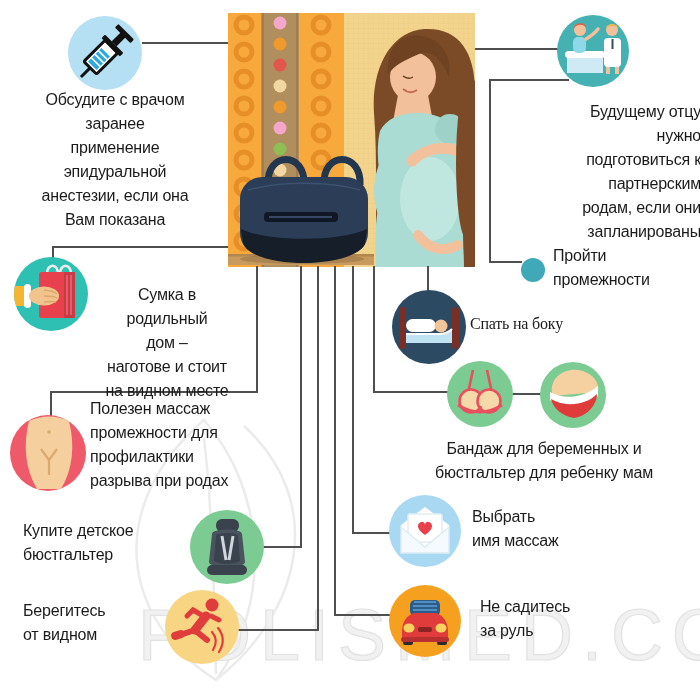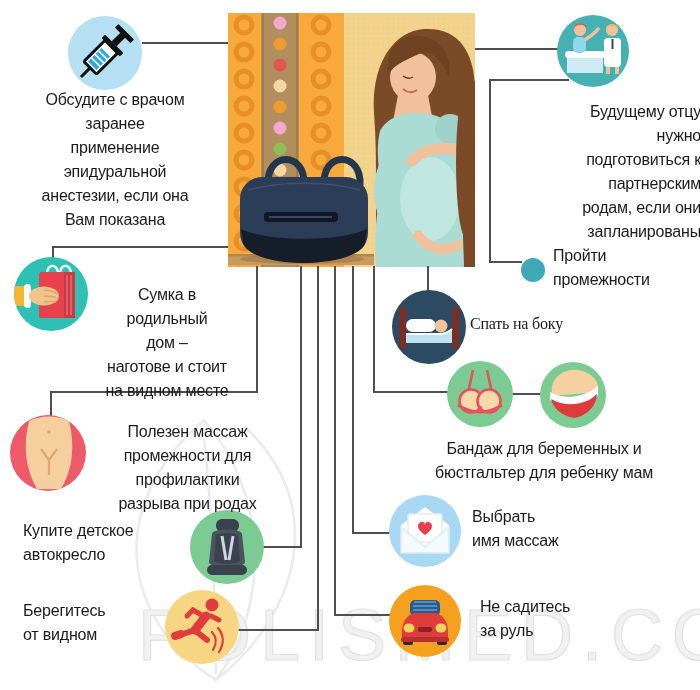--- a/index.html
+++ b/index.html
@@ -294,26 +294,26 @@
   <div class="label" style="left:553px;top:244px;width:145px;">Пройти
 промежности</div>
   <div class="label center" style="left:83px;top:267px;width:168px;margin-top:16px;">Сумка в
 родильный
 дом –
 наготове и стоит
 на видном месте</div>
   <div class="label" style="left:470px;top:312px;width:210px;font-family:Liberation Serif, serif;">Спать на боку</div>
   <div class="label center" style="left:390px;top:437px;width:308px;">Бандаж для беременных и
 бюстгальтер для ребенку мам</div>
-  <div class="label" style="left:90px;top:420px;width:195px;text-align:center;">Полезен массаж
+  <div class="label" style="left:90px;top:397px;width:195px;">Полезен массаж
 промежности для
 профилактики
 разрыва при родах</div>
   <div class="label" style="left:23px;top:519px;width:175px;">Купите  детское
-автокресло</div>
+бюстгальтер</div>
   <div class="label" style="left:23px;top:599px;width:160px;">Берегитесь
 от видном</div>
   <div class="label" style="left:472px;top:505px;width:165px;">Выбрать
 имя массаж</div>
   <div class="label" style="left:472px;top:595px;width:165px;margin-left:8px;">Не садитесь
 за руль</div>
 
 </div>
 
 </body></html>

